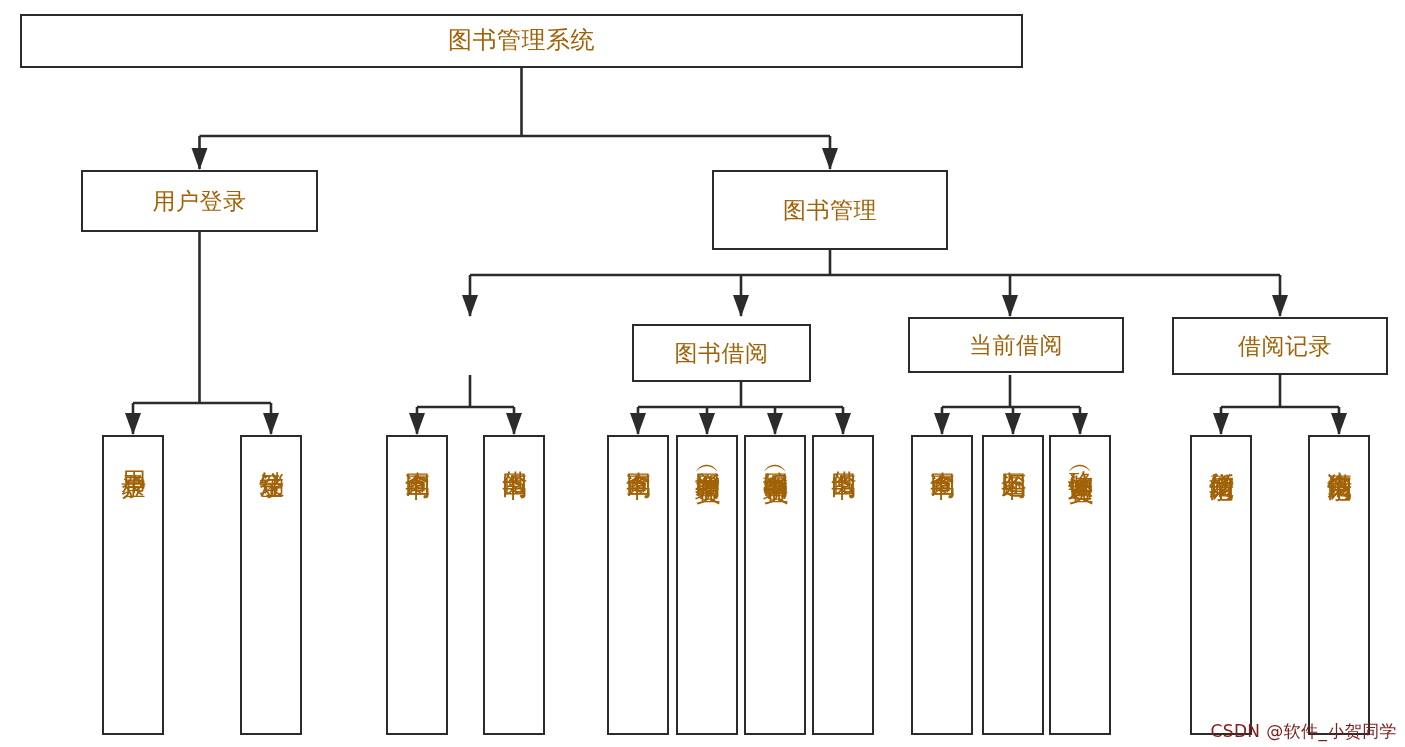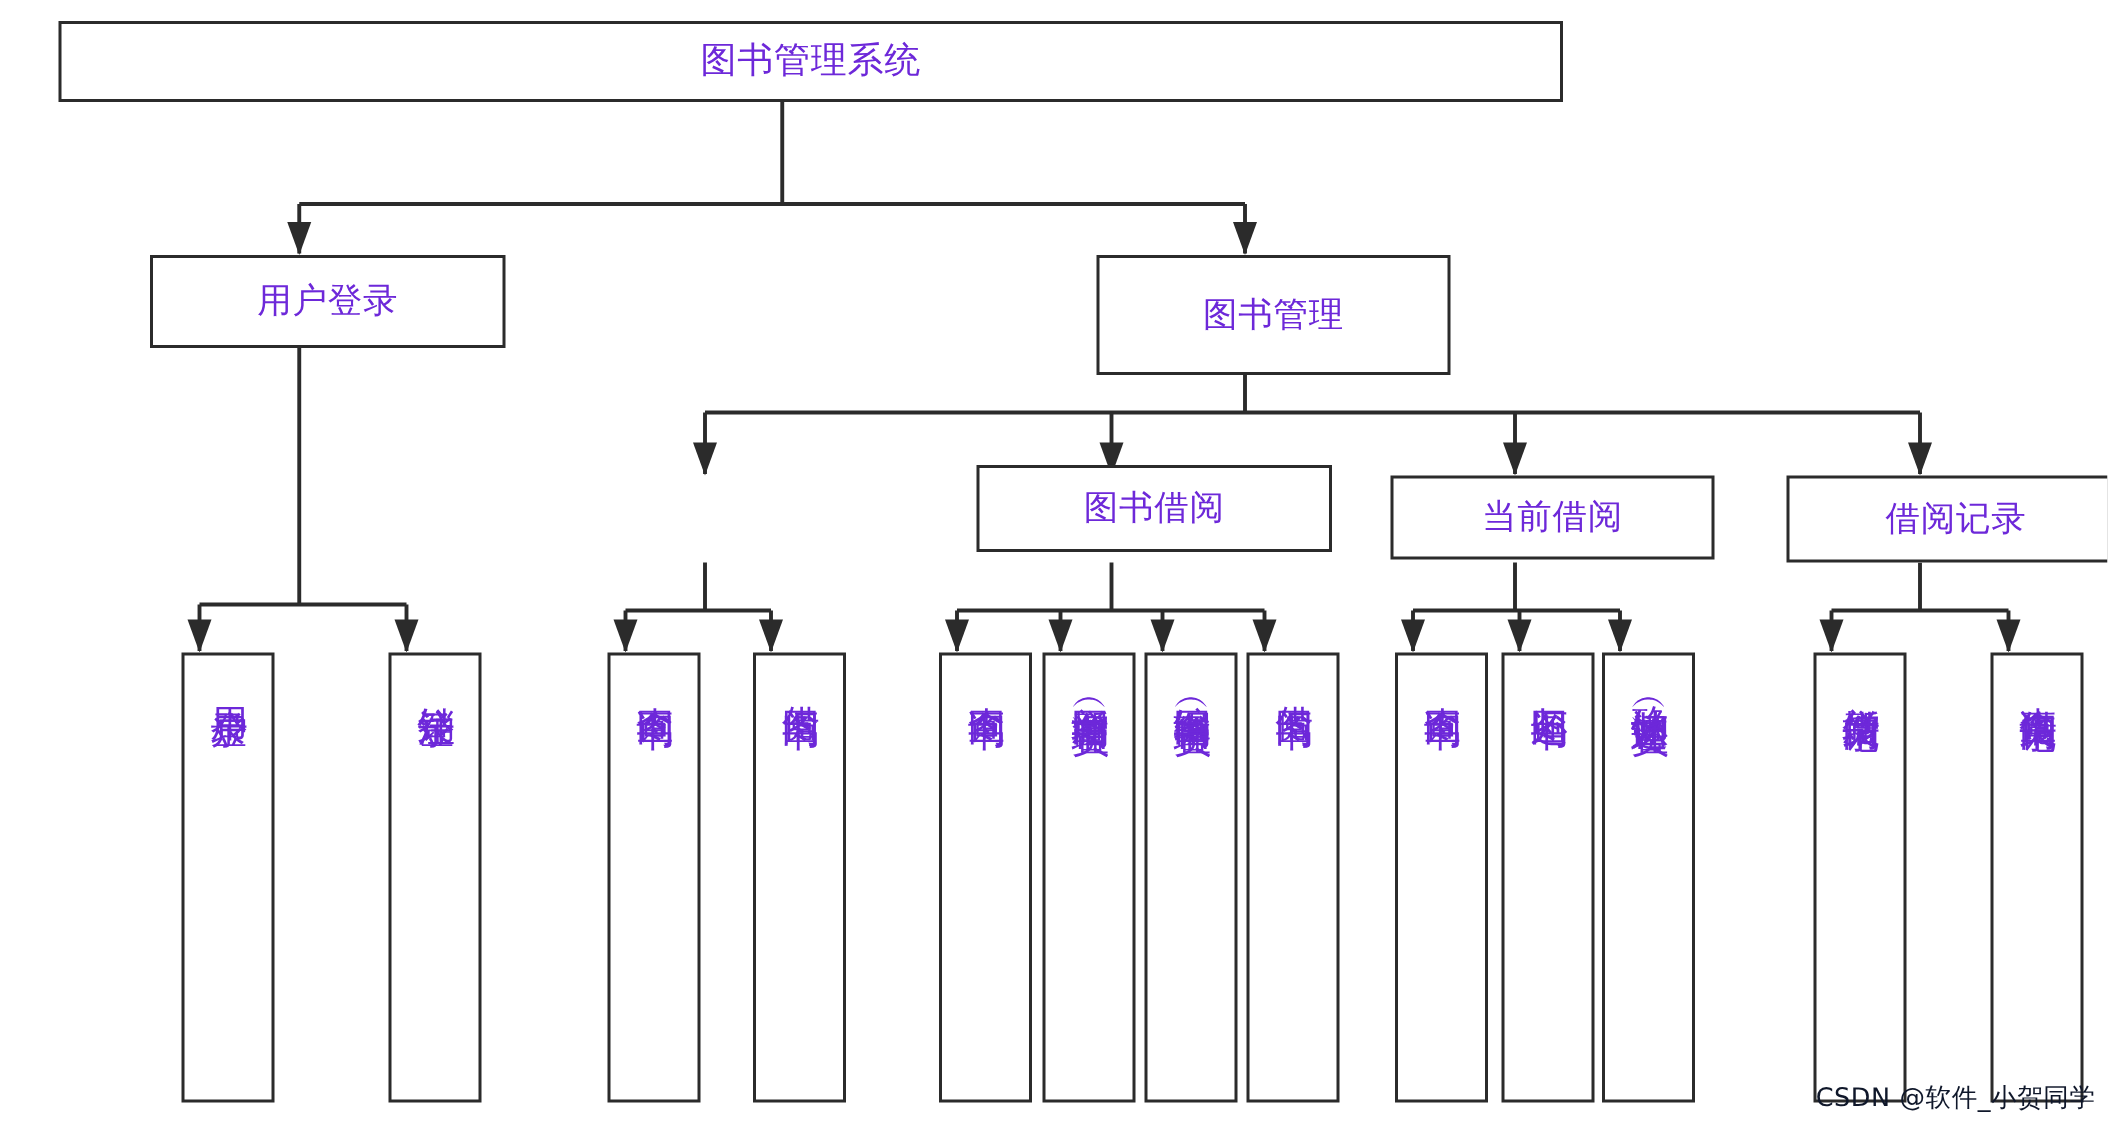--- a/index.html
+++ b/index.html
@@ -27,22 +27,21 @@
     pointer-events: none;
   }
   .node {
     position: absolute;
     box-sizing: border-box;
     border: 2.5px solid #2b2b2b;
     background: #ffffff;
     display: flex;
     align-items: center;
     justify-content: center;
-    color: #6d28d9;
-    margin-left: 19px;
+    color: #a16207;
   }
   .node .node-label {
     display: block;
     text-align: center;
     line-height: 1.14;
     letter-spacing: 0.5px;
   }
   .node.horizontal .node-label {
     font-size: 23px;
     white-space: nowrap;
@@ -61,21 +60,21 @@
     margin: 0 auto;
   }
   .node.root .node-label {
     font-size: 24px;
   }
   #watermark {
     position: absolute;
     right: 8px;
     bottom: 4px;
     font-size: 17px;
-    color: #0f172a;
+    color: #7f1d1d;
     letter-spacing: 0.4px;
     white-space: nowrap;
     pointer-events: none;
   }
 </style>
 </head>
 <body>
 
 <div id="diagram-root">
 
@@ -138,21 +137,21 @@
     <span class="node-label">图书管理系统</span>
   </div>
 
   <div class="node horizontal" style="left: 81px; top: 170px; width: 237px; height: 62px;">
     <span class="node-label">用户登录</span>
   </div>
   <div class="node horizontal" style="left: 712px; top: 170px; width: 236px; height: 80px;">
     <span class="node-label">图书管理</span>
   </div>
 
-  <div class="node horizontal" style="left: 632px; top: 310px; width: 237px; height: 58px;">
+  <div class="node horizontal" style="left: 632px; top: 324px; width: 179px; height: 58px;">
     <span class="node-label">图书借阅</span>
   </div>
   <div class="node horizontal" style="left: 908px; top: 317px; width: 216px; height: 56px;">
     <span class="node-label">当前借阅</span>
   </div>
   <div class="node horizontal" style="left: 1172px; top: 317px; width: 216px; height: 58px; padding-left: 10px;">
     <span class="node-label">借阅记录</span>
   </div>
 
   <div class="node vertical" style="left: 102px; top: 435px; width: 62px; height: 300px;">

